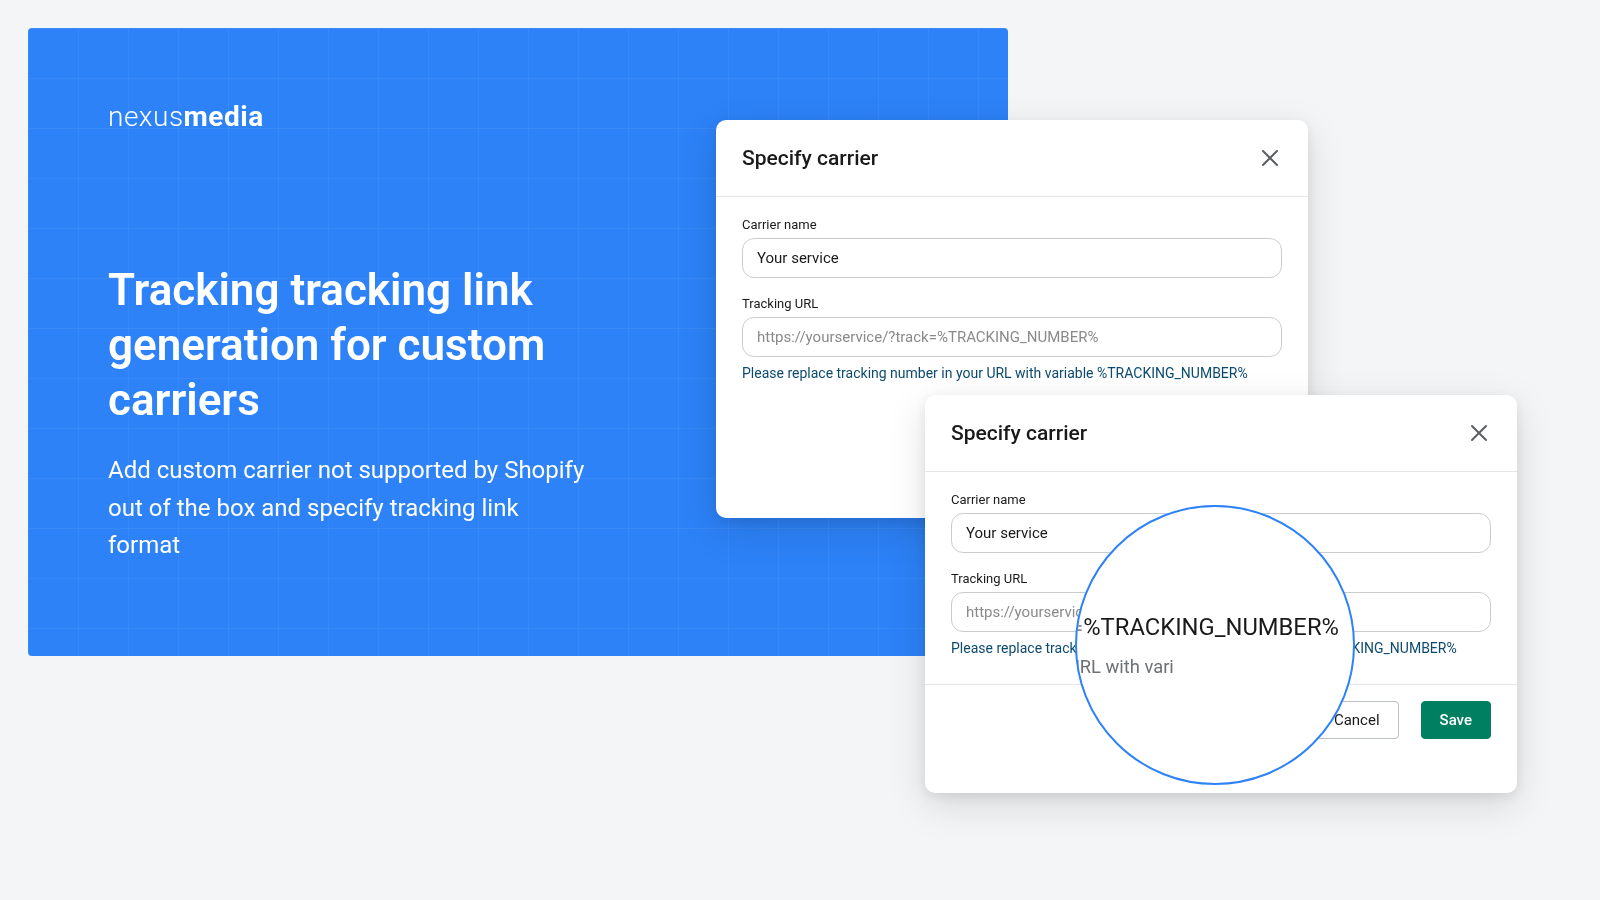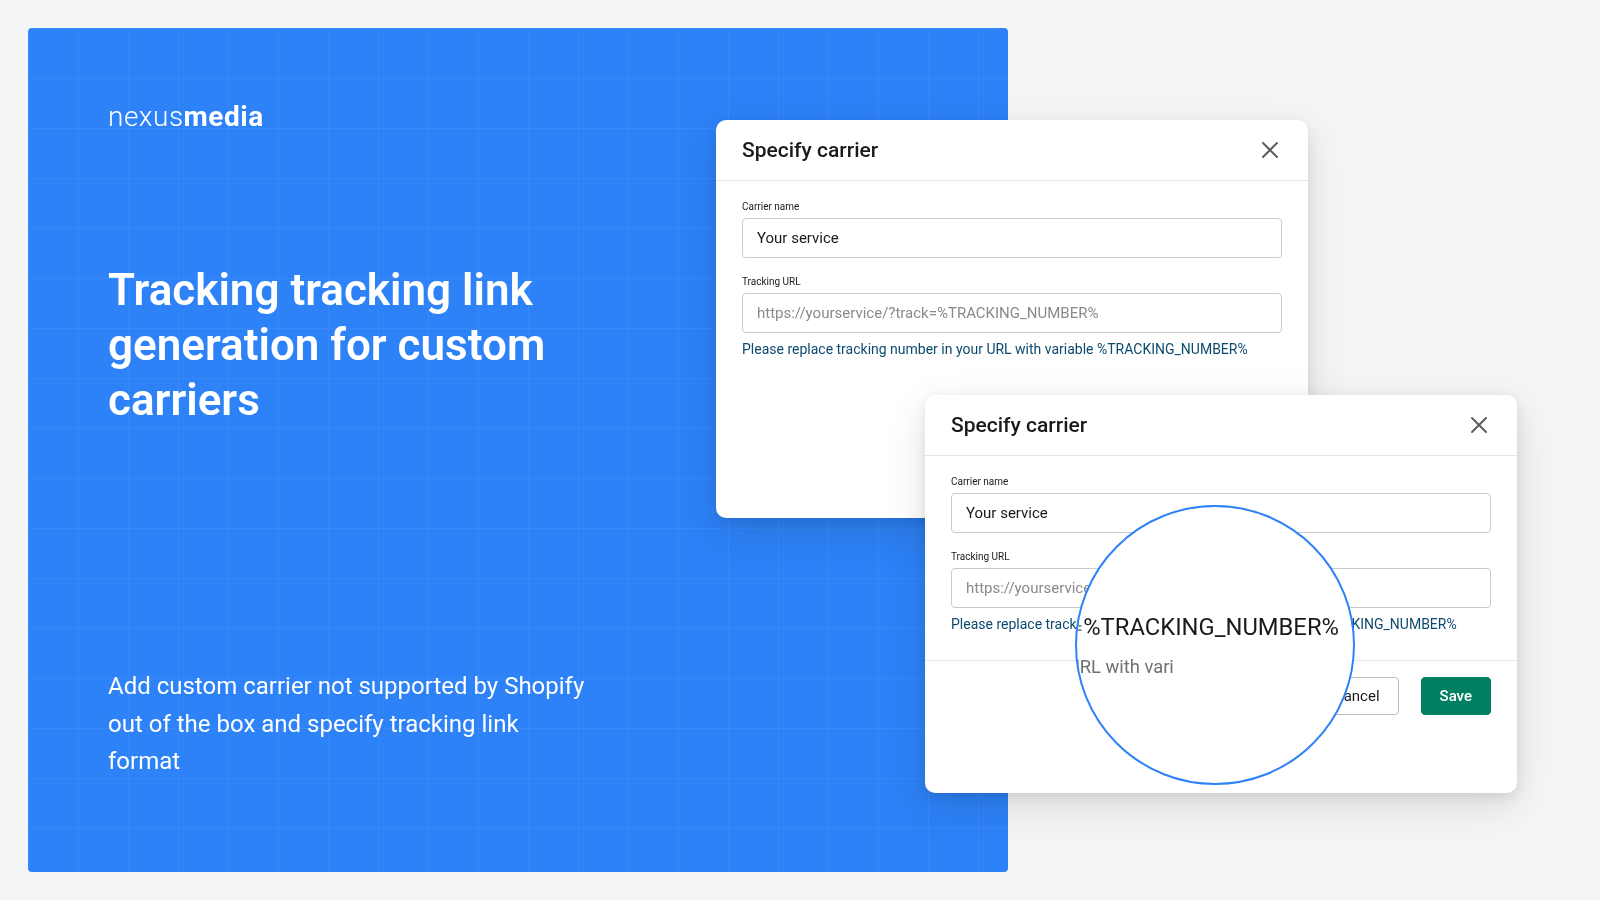--- a/index.html
+++ b/index.html
@@ -9,21 +9,21 @@
   background: #f4f5f7;
   font-family: -apple-system, BlinkMacSystemFont, "Segoe UI", Roboto, sans-serif;
   overflow: hidden;
   position: relative;
 }
 .blue-panel {
   position: absolute;
   left: 28px;
   top: 28px;
   width: 980px;
-  height: 844px;
+  height: 628px;
   background: #2d82f7;
   border-radius: 4px;
   padding: 72px 80px;
   color: #fff;
   background-image:
     linear-gradient(rgba(255,255,255,0.05) 1px, transparent 1px),
     linear-gradient(90deg, rgba(255,255,255,0.05) 1px, transparent 1px);
   background-size: 50px 50px;
 }
 .brand {
@@ -64,21 +64,21 @@
 .modal-front {
   left: 925px;
   top: 395px;
   width: 592px;
   height: 398px;
 }
 .modal-header {
   display: flex;
   align-items: flex-end;
   justify-content: space-between;
-  padding: 18px 26px;
+  padding: 26px 26px;
   border-bottom: 1px solid #e5e5e5;
 }
 .modal-title {
   font-size: 21px;
   font-weight: 500;
   color: #1a1a1a;
 }
 .close-btn {
   width: 24px;
   height: 24px;
@@ -89,30 +89,30 @@
   color: #5c5f62;
   background: none;
   border: none;
   font-size: 22px;
   line-height: 1;
 }
 .modal-body {
   padding: 20px 26px 8px;
 }
 .field-label {
-  font-size: 10px;
+  font-size: 13px;
   color: #1a1a1a;
   margin-bottom: 6px;
   font-weight: 400;
 }
 .text-input {
   width: 100%;
   height: 40px;
   border: 1px solid #c9cccf;
-  border-radius: 4px;
+  border-radius: 12px;
   padding: 0 14px;
   font-size: 15px;
   color: #1a1a1a;
   font-family: inherit;
 }
 .text-input::placeholder { color: #8a8a8a; }
 .field-group { margin-bottom: 18px; }
 .help-text {
   font-size: 14px;
   color: #0c4a6e;

